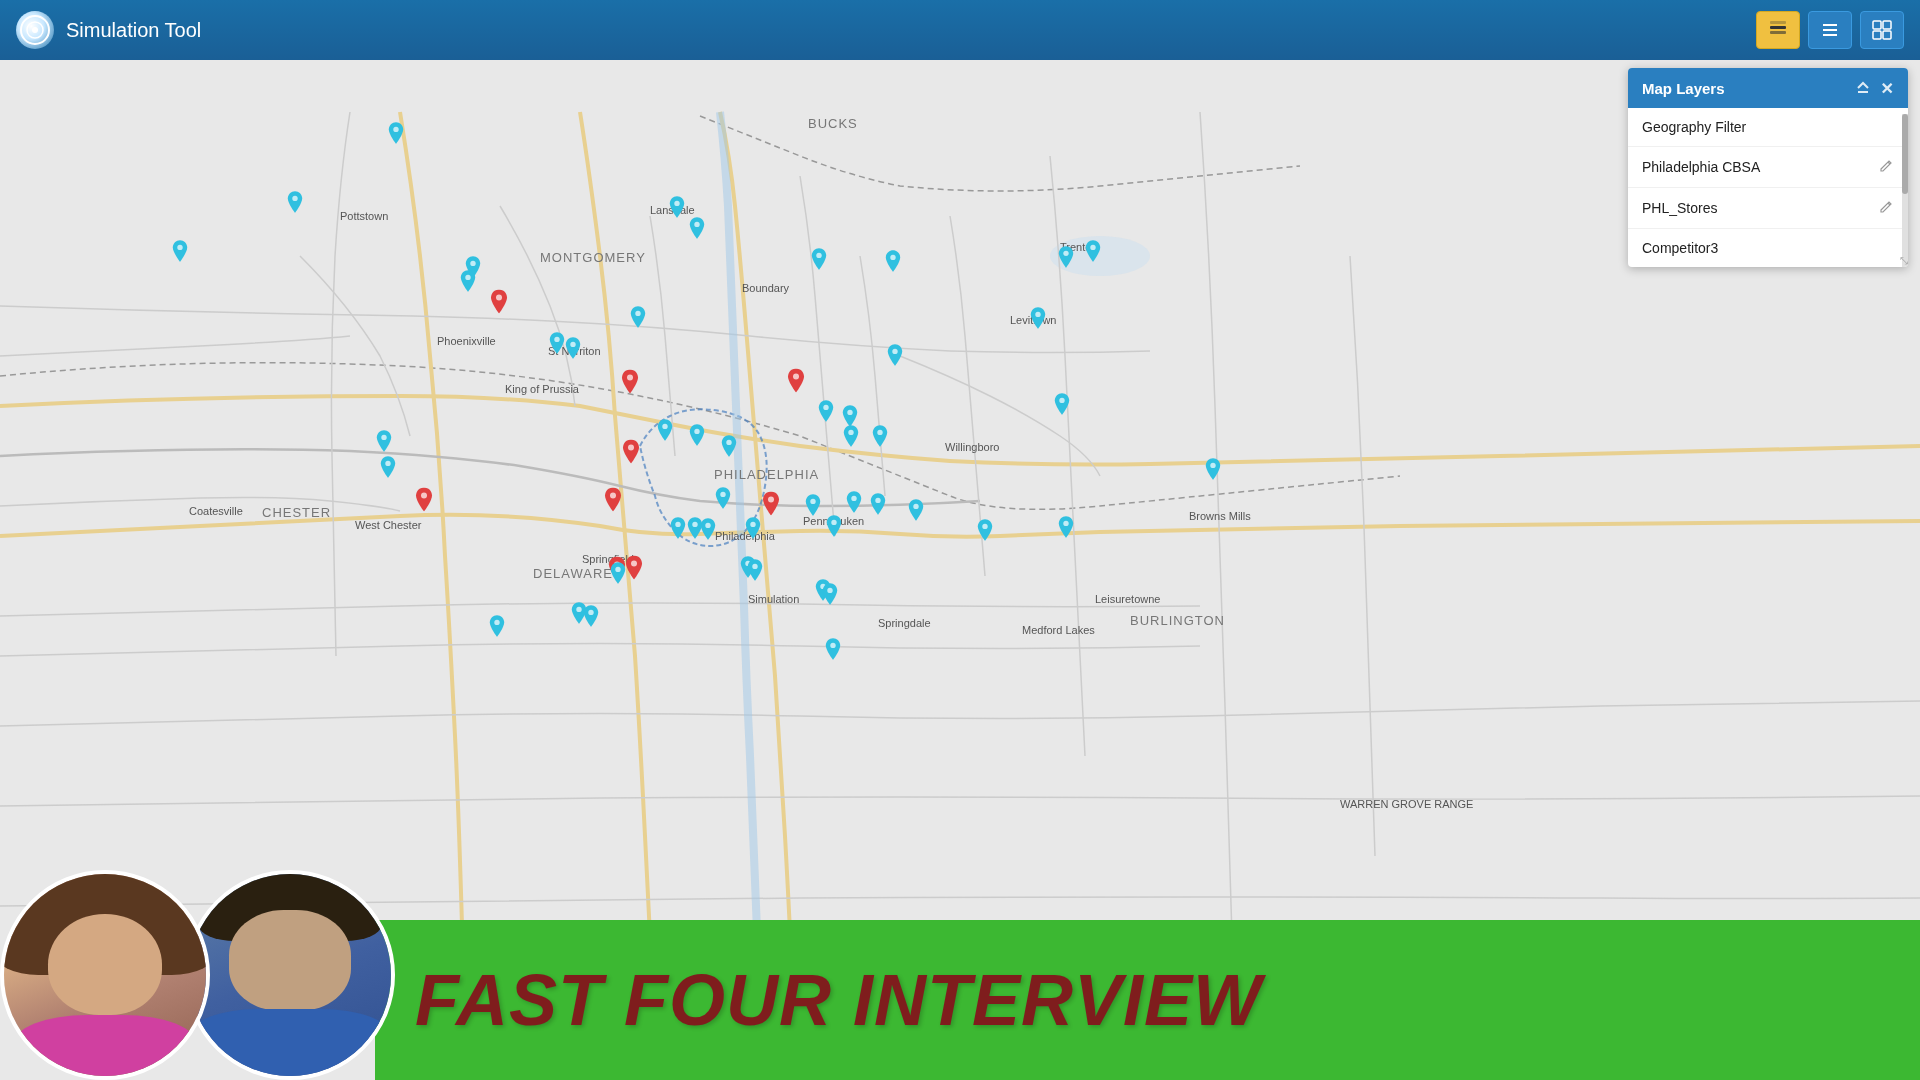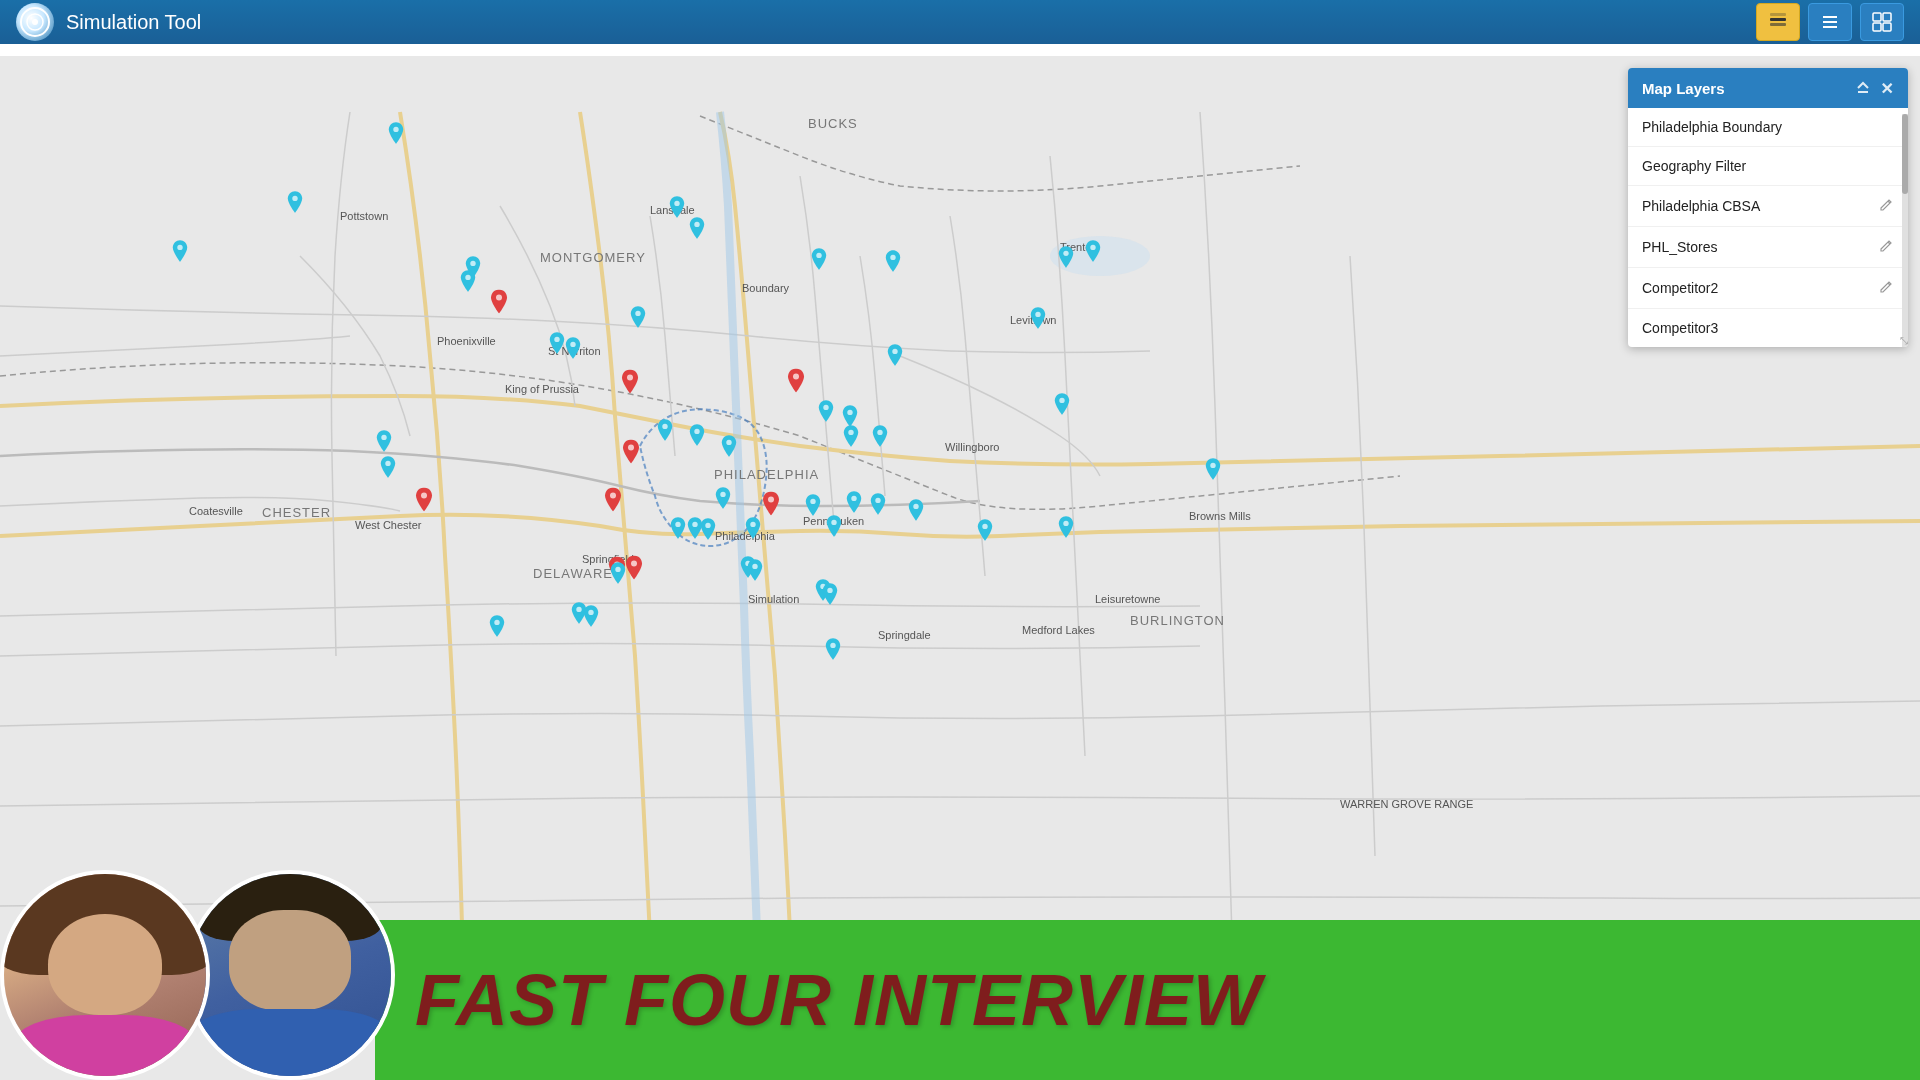--- a/index.html
+++ b/index.html
@@ -2,21 +2,21 @@
 <html><head>
   <meta charset="utf-8">
   <style>
     * { margin: 0; padding: 0; box-sizing: border-box; }
     body { width: 1920px; height: 1080px; overflow: hidden; font-family: 'Segoe UI', Arial, sans-serif; }
 
     
     #header {
       position: absolute;
       top: 0; left: 0; right: 0;
-      height: 44px;
+      height: 60px;
       background: linear-gradient(180deg, #1a6fa8 0%, #1a5f96 100%);
       display: flex;
       align-items: center;
       padding: 0 16px;
       z-index: 100;
     }
     #header-logo {
       width: 38px; height: 38px;
       border-radius: 50%;
       background: radial-gradient(circle at 40% 40%, #ffffff 0%, #c8e8ff 40%, #1a6fa8 100%);
@@ -344,21 +344,21 @@
       <div class="map-label region" style="top: 411px; left: 714px;">PHILADELPHIA</div>
       <div class="map-label " style="top: 385px; left: 945px;">Willingboro</div>
       <div class="map-label " style="top: 459px; left: 803px;">Pennsauken</div>
       <div class="map-label " style="top: 474px; left: 715px;">Philadelphia</div>
       <div class="map-label " style="top: 449px; left: 189px;">Coatesville</div>
       <div class="map-label region" style="top: 449px; left: 262px;">CHESTER</div>
       <div class="map-label " style="top: 463px; left: 355px;">West Chester</div>
       <div class="map-label region" style="top: 510px; left: 533px;">DELAWARE</div>
       <div class="map-label " style="top: 497px; left: 582px;">Springfield</div>
       <div class="map-label " style="top: 537px; left: 748px;">Simulation</div>
-      <div class="map-label " style="top: 561px; left: 878px; margin-top: 12px;">Springdale</div>
+      <div class="map-label " style="top: 561px; left: 878px;">Springdale</div>
       <div class="map-label " style="top: 568px; left: 1022px;">Medford Lakes</div>
       <div class="map-label " style="top: 454px; left: 1189px;">Browns Mills</div>
       <div class="map-label " style="top: 537px; left: 1095px;">Leisuretowne</div>
       <div class="map-label region" style="top: 557px; left: 1130px;">BURLINGTON</div>
       <div class="map-label " style="top: 742px; left: 1340px;">WARREN GROVE RANGE</div>
     </div>
 
   <div id="map-markers-container">
       <div class="pin pin-red" style="top: 248px; left: 499px; position: absolute; transform: translate(-50%, -50%);"><svg width="20" height="24" viewBox="0 0 20 24">
           <path d="M10 0C5.6 0 2 3.6 2 8c0 5.5 8 16 8 16s8-10.5 8-16c0-4.4-3.6-8-8-8z" fill="#e04040"></path>
@@ -597,48 +597,38 @@
         <span class="panel-icon-btn" title="Collapse">
           <svg width="16" height="16" viewBox="0 0 16 16" fill="none">
             <polyline points="3,10 8,5 13,10" stroke="white" stroke-width="2" fill="none"></polyline>
             <polyline points="3,14 13,14" stroke="white" stroke-width="2" fill="none"></polyline>
           </svg>
         </span>
         <span class="panel-icon-btn" title="Close">✕</span>
       </div>
     </div>
     <ul id="map-layers-list">
-    <li>
-          <span>Philadelphia Boundary</span>
-        </li>
         <li>
           <span>Geography Filter</span>
         </li>
         <li>
           <span>Philadelphia CBSA</span>
           <span class="layer-icon"><svg width="15" height="15" viewBox="0 0 15 15" fill="none">
               <path d="M2 11L10 3l2 2-8 8H2v-2z" stroke="#999" stroke-width="1.2" fill="none"></path>
               <path d="M9 4l2 2" stroke="#999" stroke-width="1.2"></path>
             </svg></span>
         </li>
         <li>
           <span>PHL_Stores</span>
           <span class="layer-icon"><svg width="15" height="15" viewBox="0 0 15 15" fill="none">
               <path d="M2 11L10 3l2 2-8 8H2v-2z" stroke="#999" stroke-width="1.2" fill="none"></path>
               <path d="M9 4l2 2" stroke="#999" stroke-width="1.2"></path>
             </svg></span>
         </li>
         <li>
-          <span>Competitor2</span>
-          <span class="layer-icon"><svg width="15" height="15" viewBox="0 0 15 15" fill="none">
-              <path d="M2 11L10 3l2 2-8 8H2v-2z" stroke="#999" stroke-width="1.2" fill="none"></path>
-              <path d="M9 4l2 2" stroke="#999" stroke-width="1.2"></path>
-            </svg></span>
-        </li>
-        <li>
           <span>Competitor3</span>
         </li>
       </ul>
     <div id="panel-scrollbar">
       <div id="panel-scrollbar-thumb"></div>
     </div>
     <div class="panel-resize-corner">⤡</div>
   </div>
 </div>
 

